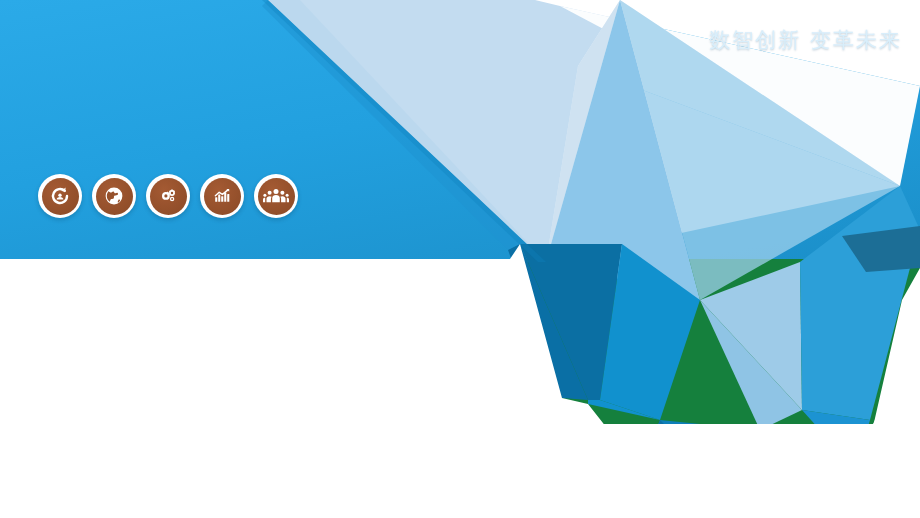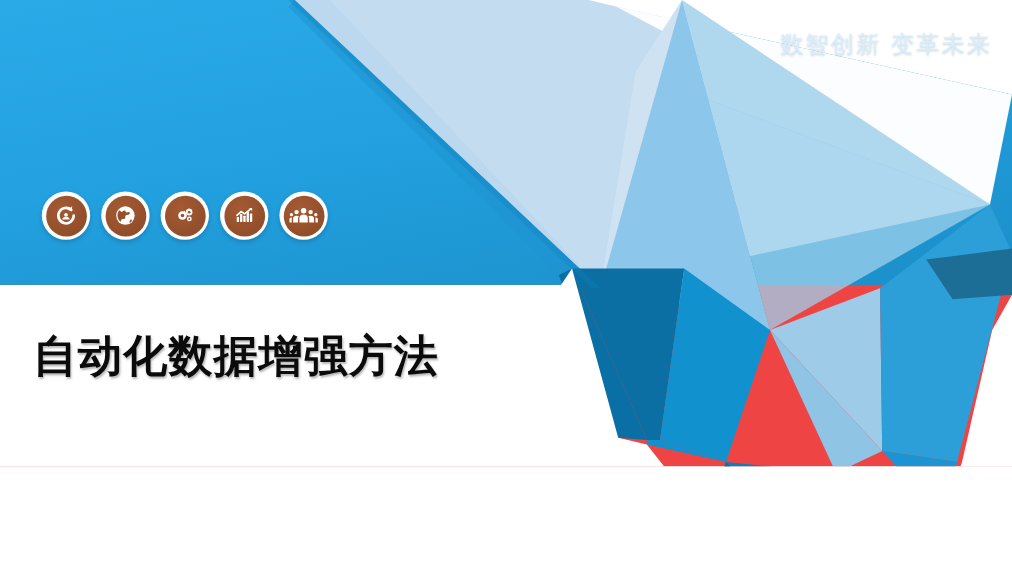--- a/index.html
+++ b/index.html
@@ -9,21 +9,21 @@
     background: #ffffff;
   }
   body {
     font-family: "Liberation Sans", sans-serif;
   }
   #slide {
     position: relative;
     width: 920px;
     height: 424px;
     overflow: hidden;
-    background: #ef4444;
+    background: #15803d;
   }
   
   #band {
     position: absolute;
     left: 0; top: 0;
     width: 920px;
     height: 259px;
     background: linear-gradient(170deg, #2BAAE8 0%, #22A0DF 45%, #1B8FC9 100%);
   }
   
@@ -213,15 +213,14 @@
             <path d="M0 18.2v-2.8c0-1.1 1-1.8 2.2-1.6v4.4z"></path>
             <circle cx="24.1" cy="11.2" r="1.5"></circle>
             <path d="M26 18.2v-2.8c0-1.1-1-1.8-2.2-1.6v4.4z"></path>
           </g>
         </svg>
       </div>
     </div>
 
   </div>
 
-  <div id="title">自动化数据增强方法</div>
 
 </div>
 
 </body></html>

